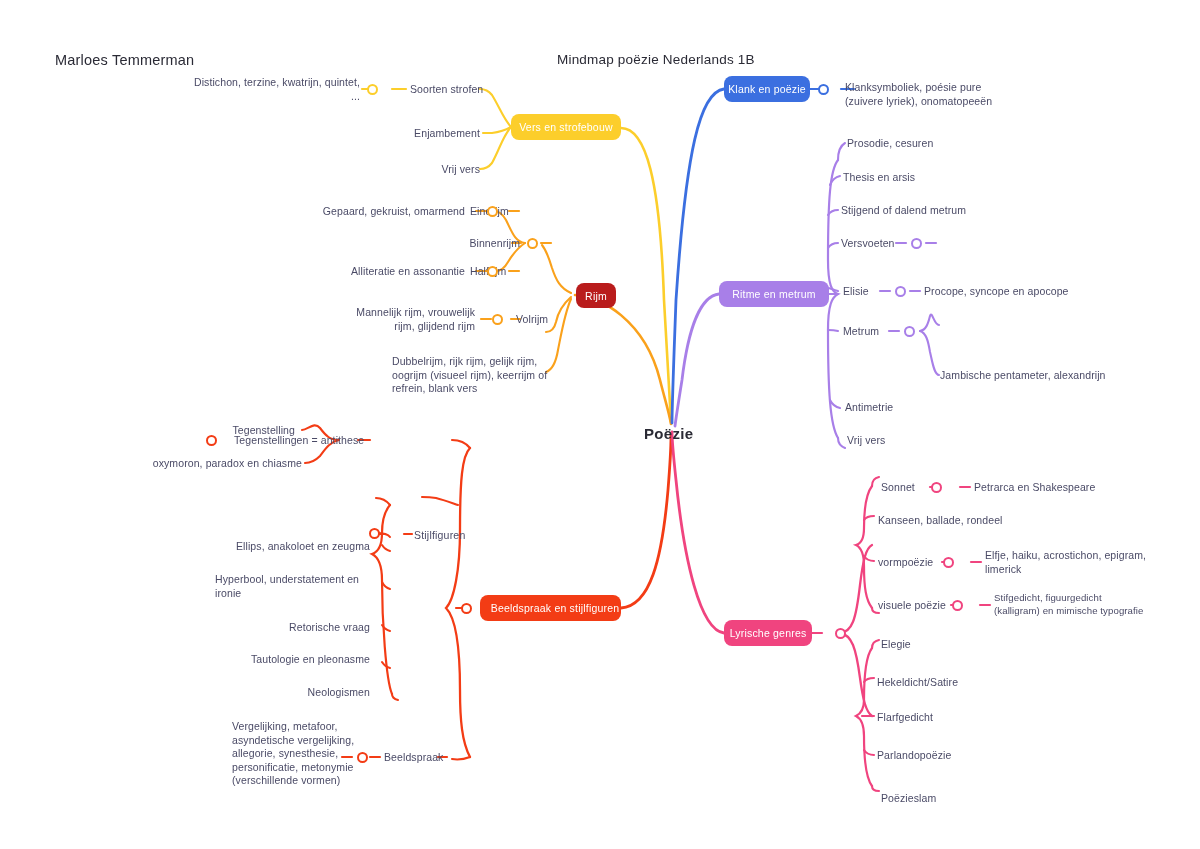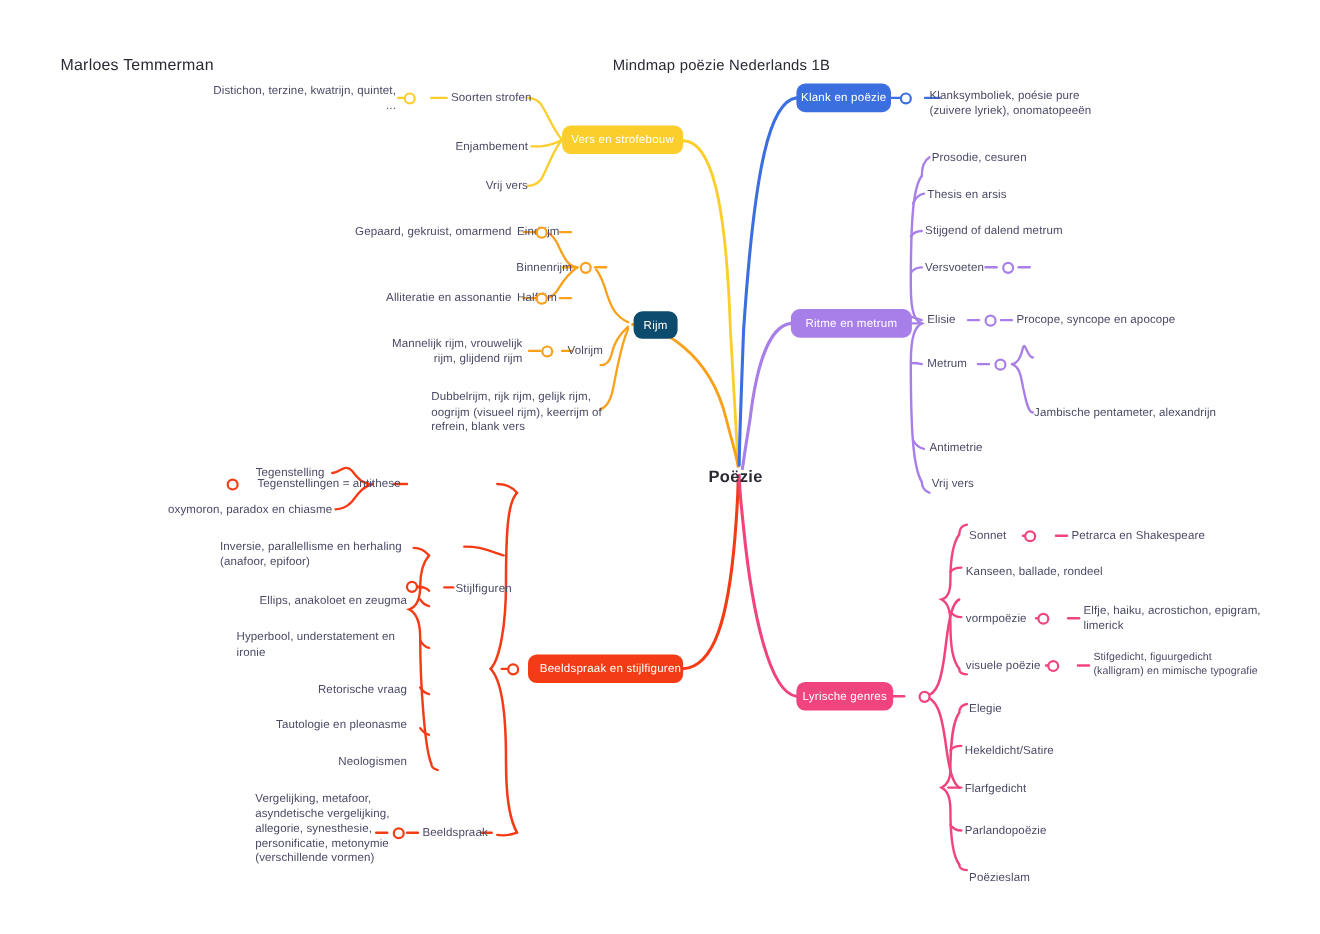--- a/index.html
+++ b/index.html
@@ -187,21 +187,21 @@
   <div class="pill" style="left:511px;top:114px;width:110px;height:26px;background:#FCCE2B;">Vers en strofebouw</div>
 
   <div class="lbl l" style="left:410px;top:83px;">Soorten strofen</div>
   <div class="ringdot" style="left:367px;top:84px;border:2.6px solid #FCCE2B;"></div>
   <div class="lbl r" style="left:190px;top:76px;width:170px;">Distichon, terzine, kwatrijn, quintet,
 ...</div>
 
   <div class="lbl r" style="left:360px;top:127px;width:120px;">Enjambement</div>
   <div class="lbl r" style="left:380px;top:163px;width:100px;">Vrij vers</div>
 
-  <div class="pill" style="left:576px;top:283px;width:40px;height:25px;background:#0c4a6e;">Rijm</div>
+  <div class="pill" style="left:576px;top:283px;width:40px;height:25px;background:#b91c1c;">Rijm</div>
 
   <div class="lbl l" style="left:470px;top:205px;">Eindrijm</div>
   <div class="ringdot" style="left:487px;top:206px;border:2.6px solid #FAA11B;"></div>
   <div class="lbl r" style="left:275px;top:205px;width:190px;">Gepaard, gekruist, omarmend</div>
 
   <div class="lbl r" style="left:430px;top:237px;width:90px;">Binnenrijm</div>
   <div class="ringdot" style="left:527px;top:238px;border:2.6px solid #FAA11B;"></div>
 
   <div class="lbl l" style="left:470px;top:265px;">Halfrijm</div>
   <div class="ringdot" style="left:487px;top:266px;border:2.6px solid #FAA11B;"></div>
@@ -243,22 +243,20 @@
 
   <div class="pill" style="left:480px;top:595px;width:141px;height:26px;background:#F33C15;padding-left:20px;">Beeldspraak en stijlfiguren</div>
 
   <div class="ringdot" style="left:461px;top:603px;border:2.6px solid #F33C15;"></div>
 
   <div class="lbl l" style="left:234px;top:434px;">Tegenstellingen = antithese</div>
   <div class="ringdot" style="left:206px;top:435px;border:2.6px solid #F33C15;"></div>
   <div class="lbl r" style="left:120px;top:424px;width:175px;text-align:right;">Tegenstelling</div>
   <div class="lbl r" style="left:40px;top:457px;width:262px;text-align:right;">oxymoron, paradox en chiasme</div>
 
-  <div class="lbl l" style="left:200px;top:491px;width:220px;">Inversie, parallellisme en herhaling
-(anafoor, epifoor)</div>
 
   <div class="pill" style="left:390px;top:527px;width:66px;height:15px;background:transparent;color:#4a4a66;font-size:10.5px;justify-content:flex-start;padding:0 0 0 24px;">Stijlfiguren</div>
   <div class="ringdot" style="left:369px;top:528px;border:2.6px solid #F33C15;"></div>
 
   <div class="lbl r" style="left:180px;top:540px;width:190px;text-align:right;">Ellips, anakoloet en zeugma</div>
   <div class="lbl l" style="left:215px;top:573px;width:165px;">Hyperbool, understatement en
 ironie</div>
   <div class="lbl r" style="left:200px;top:621px;width:170px;text-align:right;">Retorische vraag</div>
   <div class="lbl r" style="left:200px;top:653px;width:170px;text-align:right;">Tautologie en pleonasme</div>
   <div class="lbl r" style="left:220px;top:686px;width:150px;text-align:right;">Neologismen</div>

